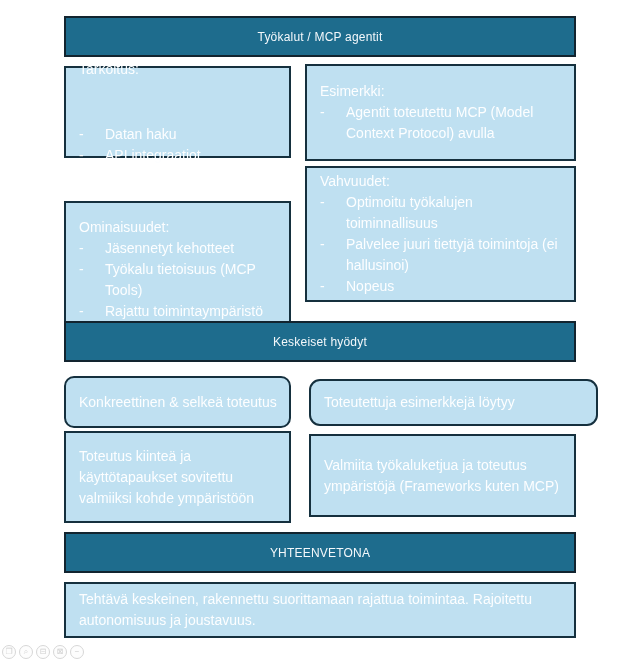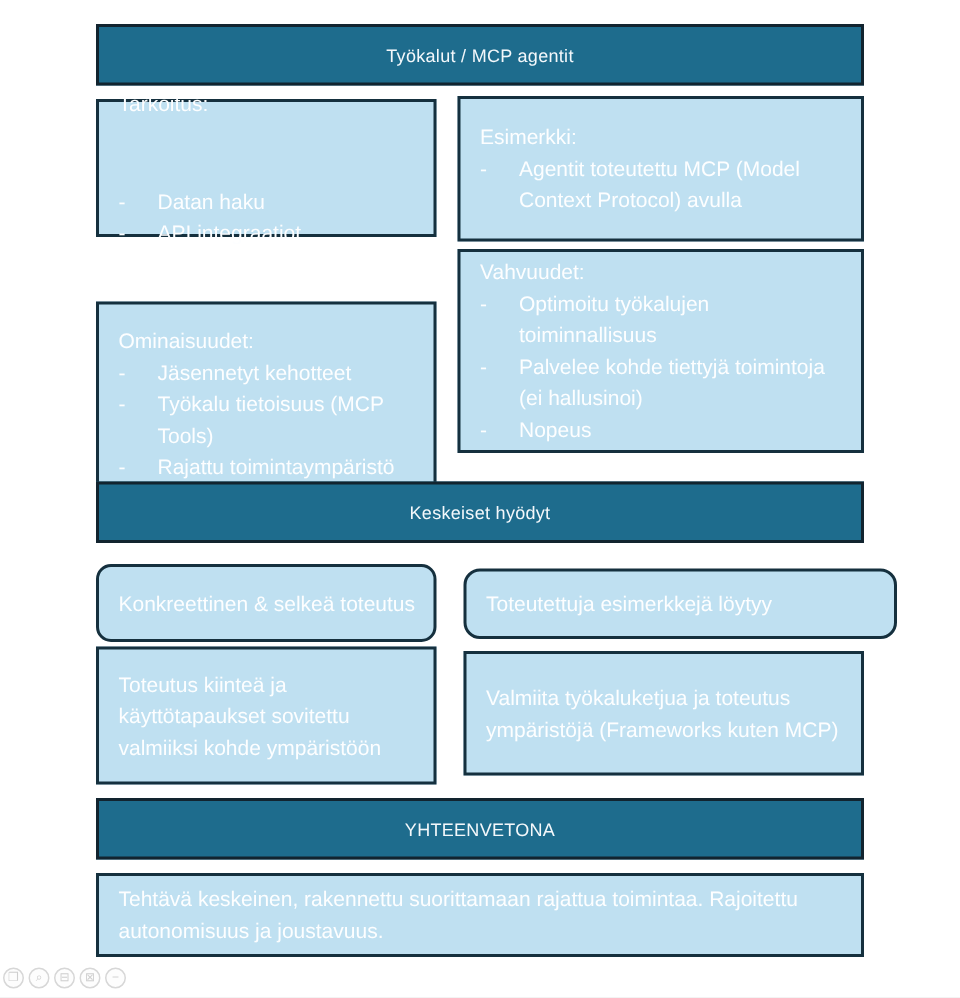--- a/index.html
+++ b/index.html
@@ -97,21 +97,21 @@
 
   <div class="box" id="box-vahvuudet">
     <div class="title">Vahvuudet:</div>
     <div>
         <div class="bullet">
           <span class="dash">-</span>
           <span class="btxt">Optimoitu työkalujen toiminnallisuus</span>
         </div>
         <div class="bullet">
           <span class="dash">-</span>
-          <span class="btxt">Palvelee kohde tiettyjä toimintoja (ei hallusinoi)</span>
+          <span class="btxt">Palvelee juuri tiettyjä toimintoja (ei hallusinoi)</span>
         </div>
         <div class="bullet">
           <span class="dash">-</span>
           <span class="btxt">Nopeus</span>
         </div>
       </div>
   </div>
 
   <div class="hdr" id="header2">
     <span>Keskeiset hyödyt</span>

